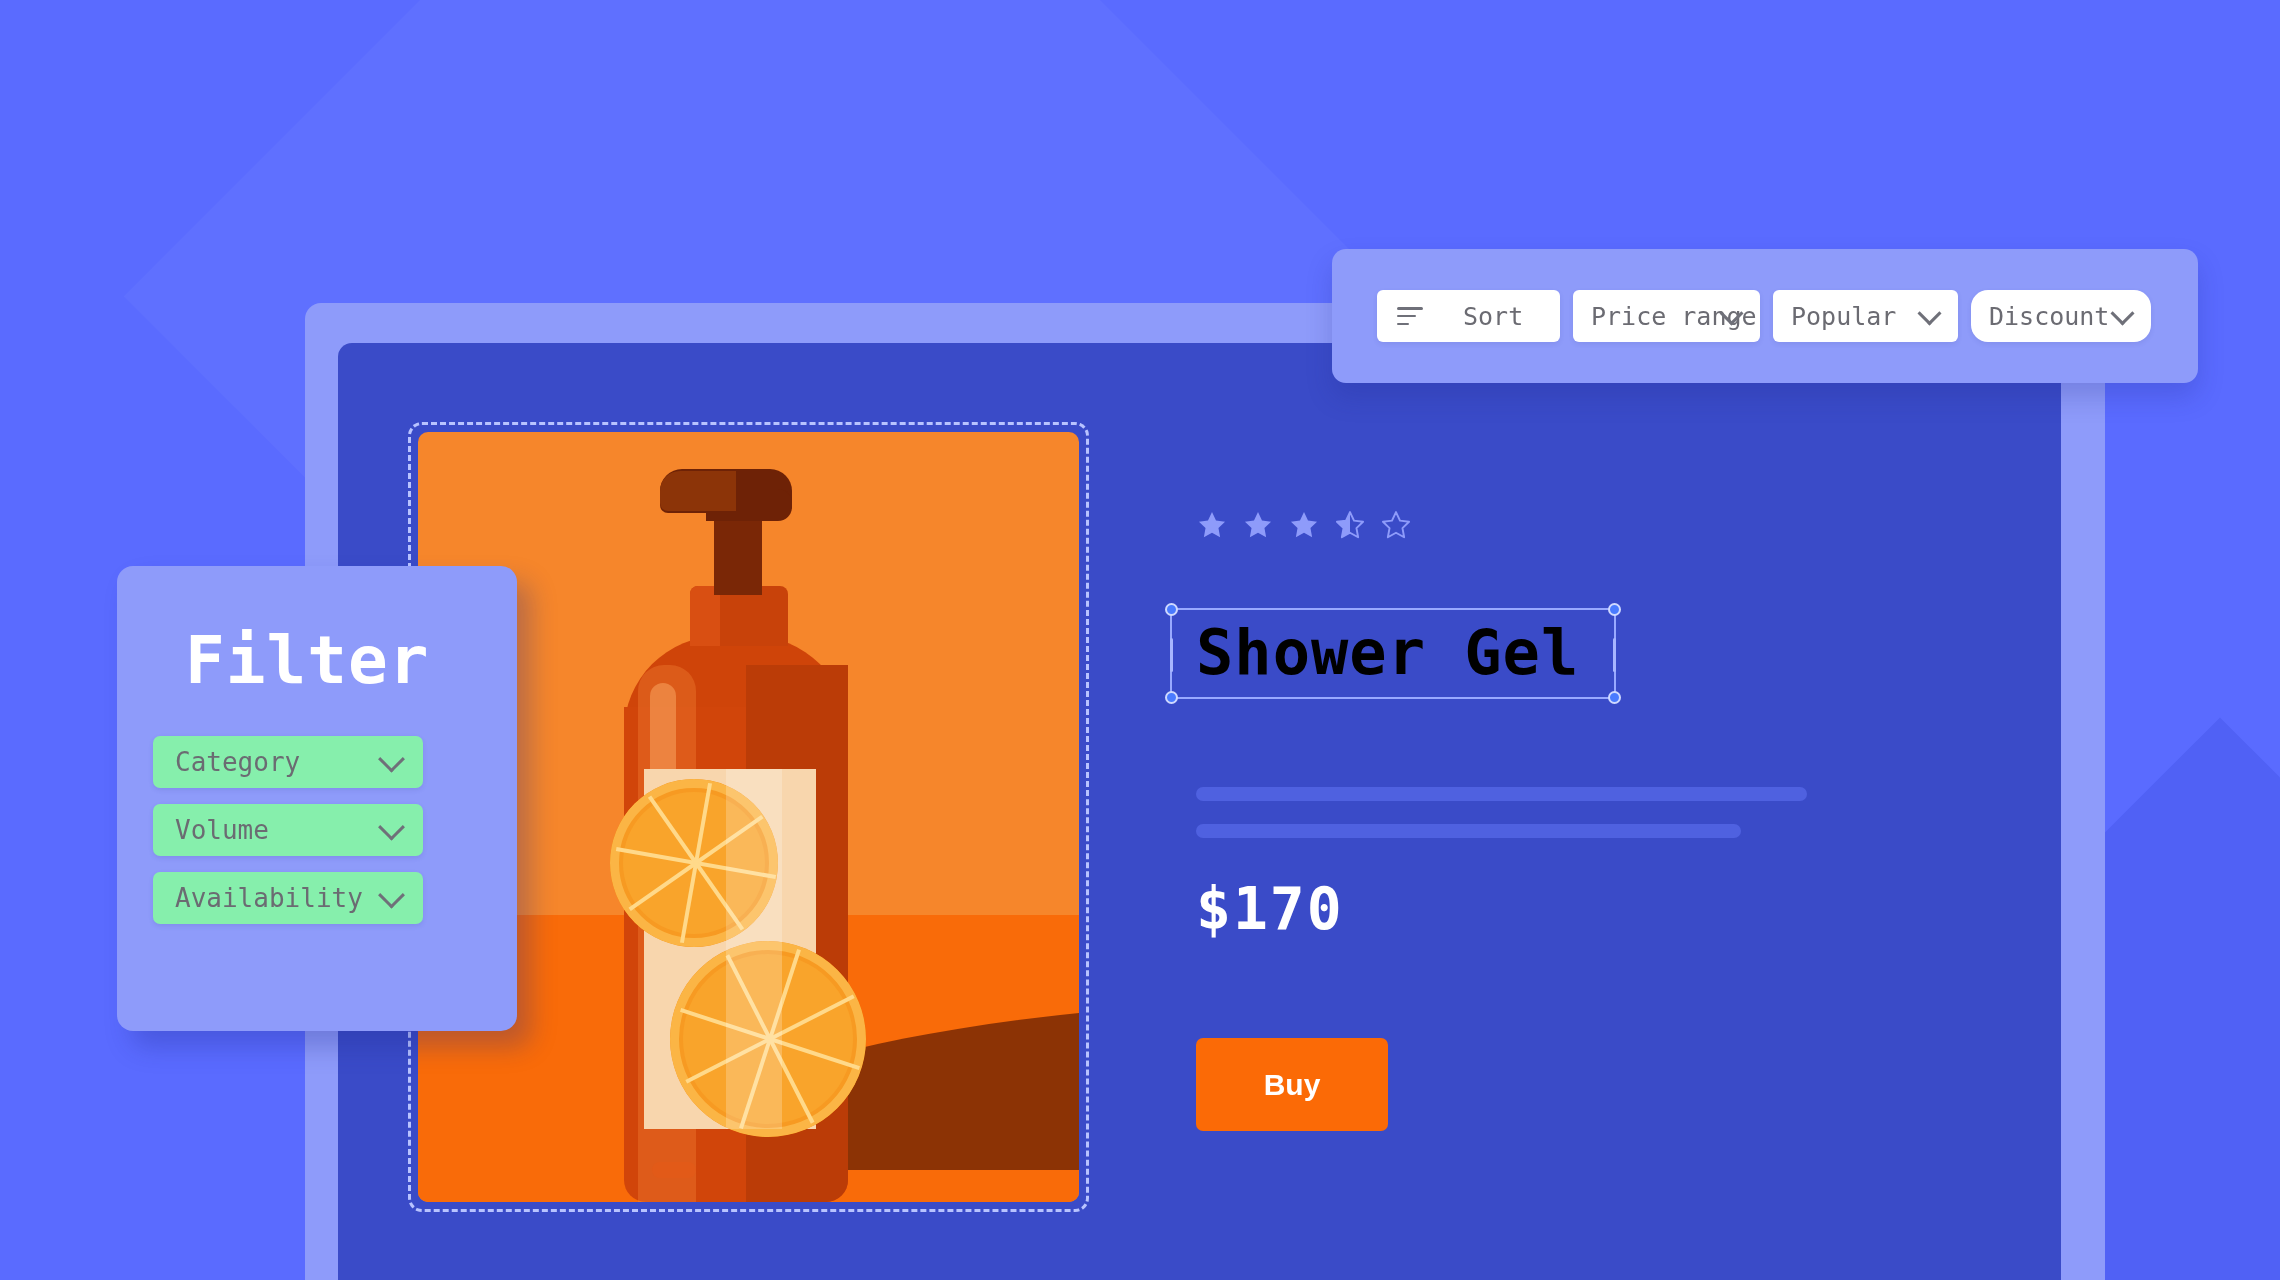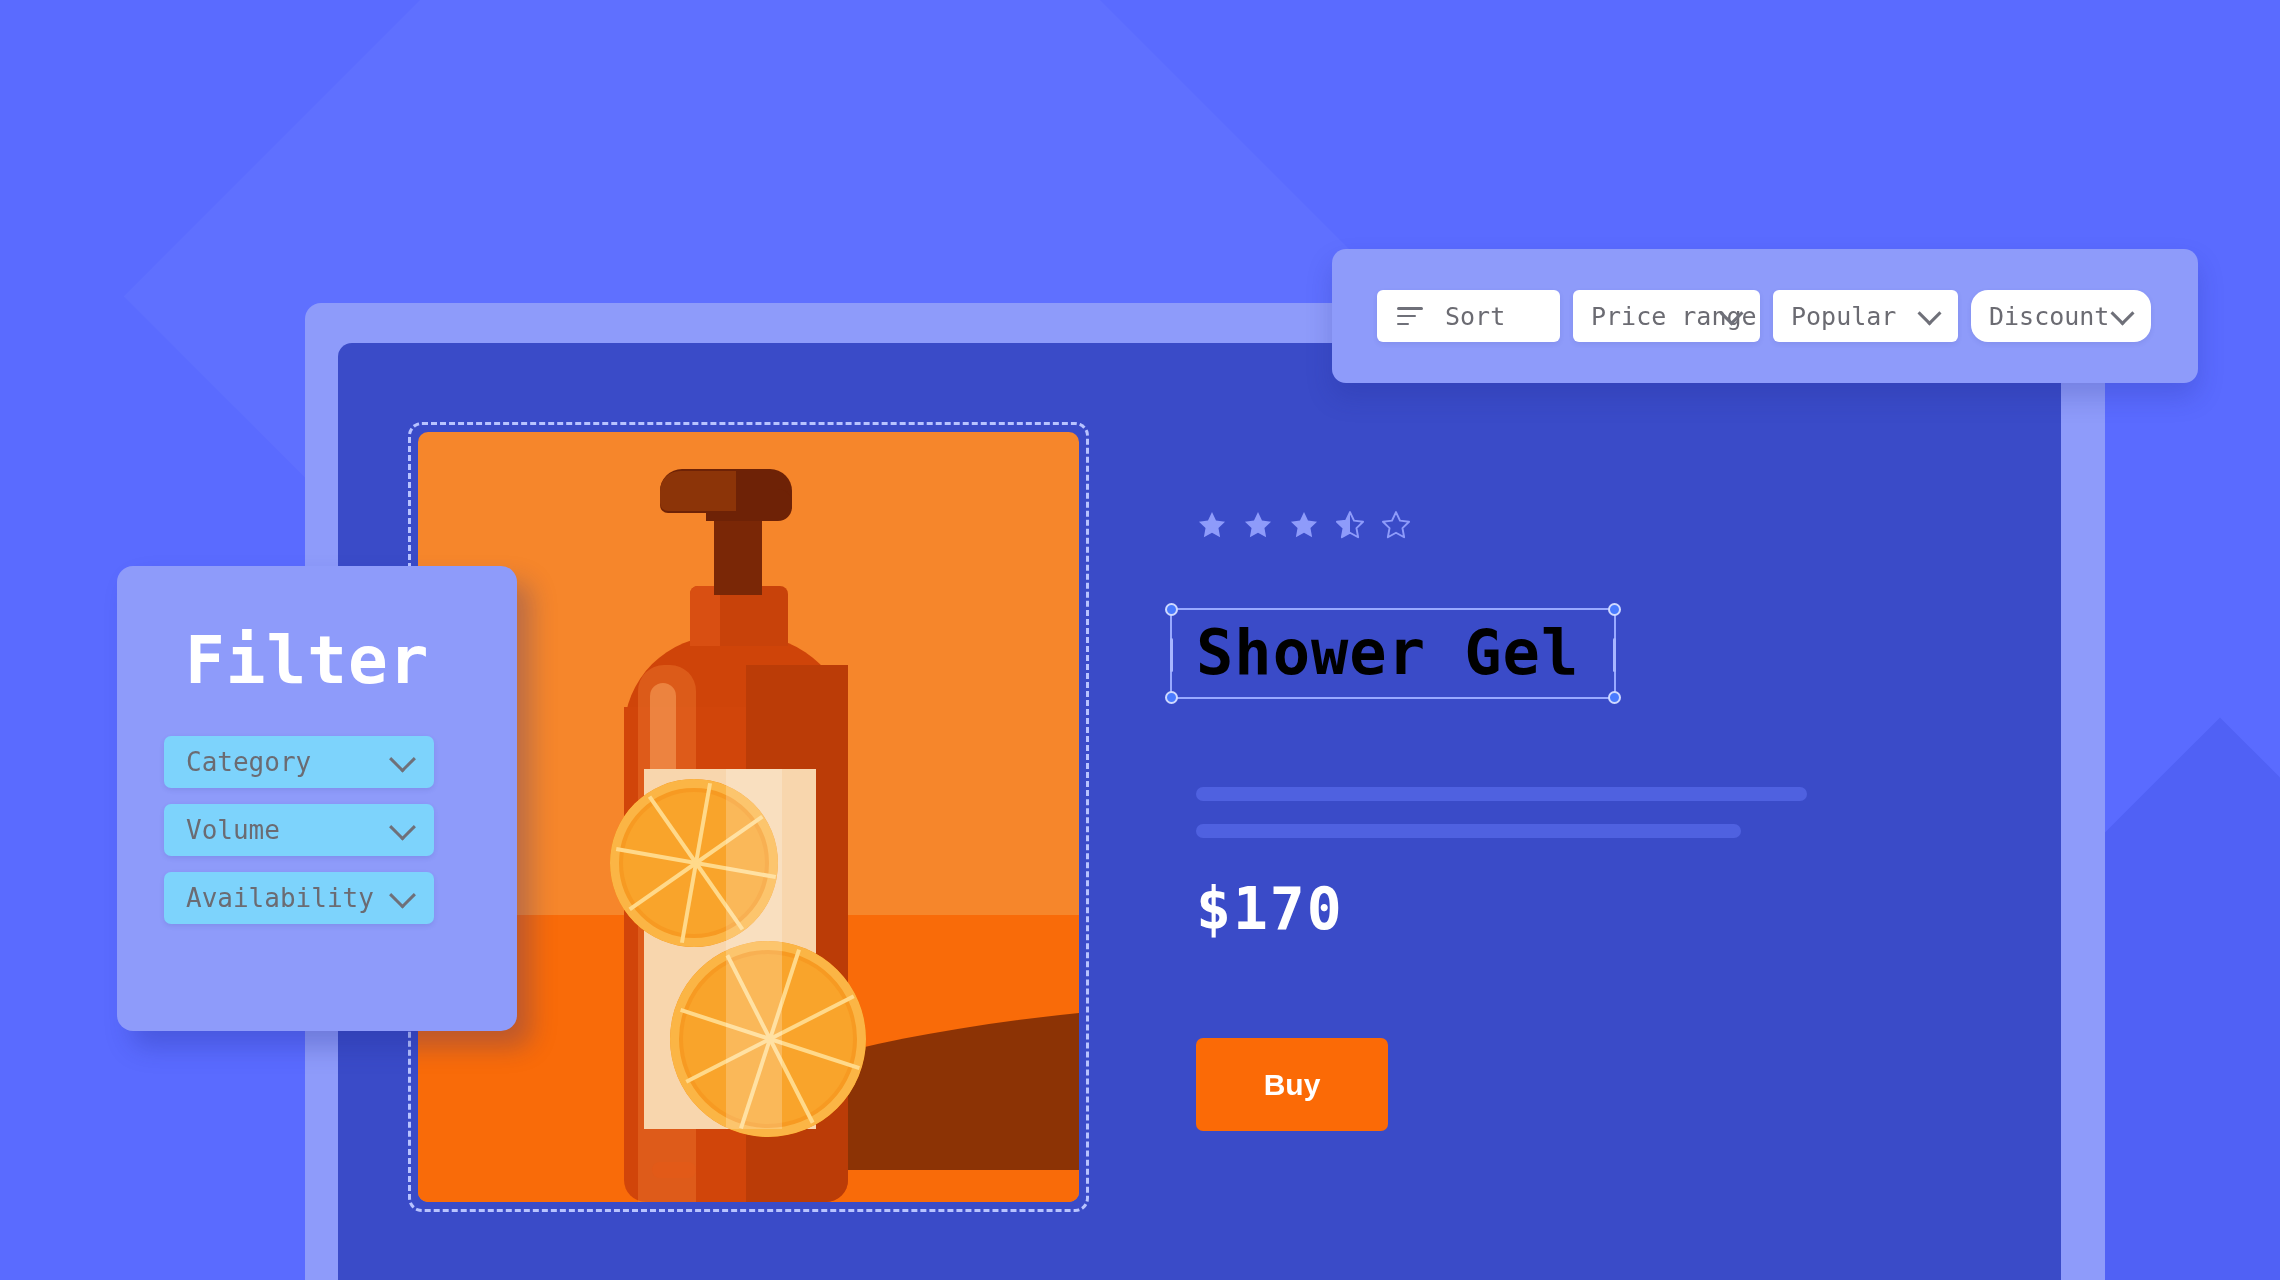--- a/index.html
+++ b/index.html
@@ -234,23 +234,23 @@
     color: #ffffff;
     font-size: 66px;
     font-weight: bold;
     letter-spacing: 1px;
     margin: 62px 0 0 68px;
     line-height: 1;
   }
   .filter-list { margin-top: 42px; }
   .filter-select {
     position: relative;
-    margin: 0 0 16px 47px;
+    margin: 0 0 16px 36px;
     width: 270px; height: 52px;
-    background: #7dd3fc;
+    background: #86efac;
     border-radius: 7px;
     display: flex;
     align-items: center;
     box-shadow: 0 2px 5px rgba(40,50,130,0.12);
   }
   .filter-select .label {
     color: #6b6b72;
     font-size: 26px;
     margin-left: 22px;
     white-space: nowrap;
@@ -279,20 +279,21 @@
     box-sizing: border-box;
   }
   .tb-item {
     position: relative;
     height: 52px;
     background: #ffffff;
     border-radius: 6px;
     display: flex;
     align-items: center;
     box-shadow: 0 2px 5px rgba(40,50,130,0.10);
+    gap: 18px;
   }
   .tb-item .label {
     color: #6b6b72;
     font-size: 25px;
     white-space: nowrap;
   }
   .tb-sort { width: 183px; }
   .tb-sort .label { margin-left: 22px; }
   .tb-price { width: 187px; }
   .tb-popular { width: 185px; }

